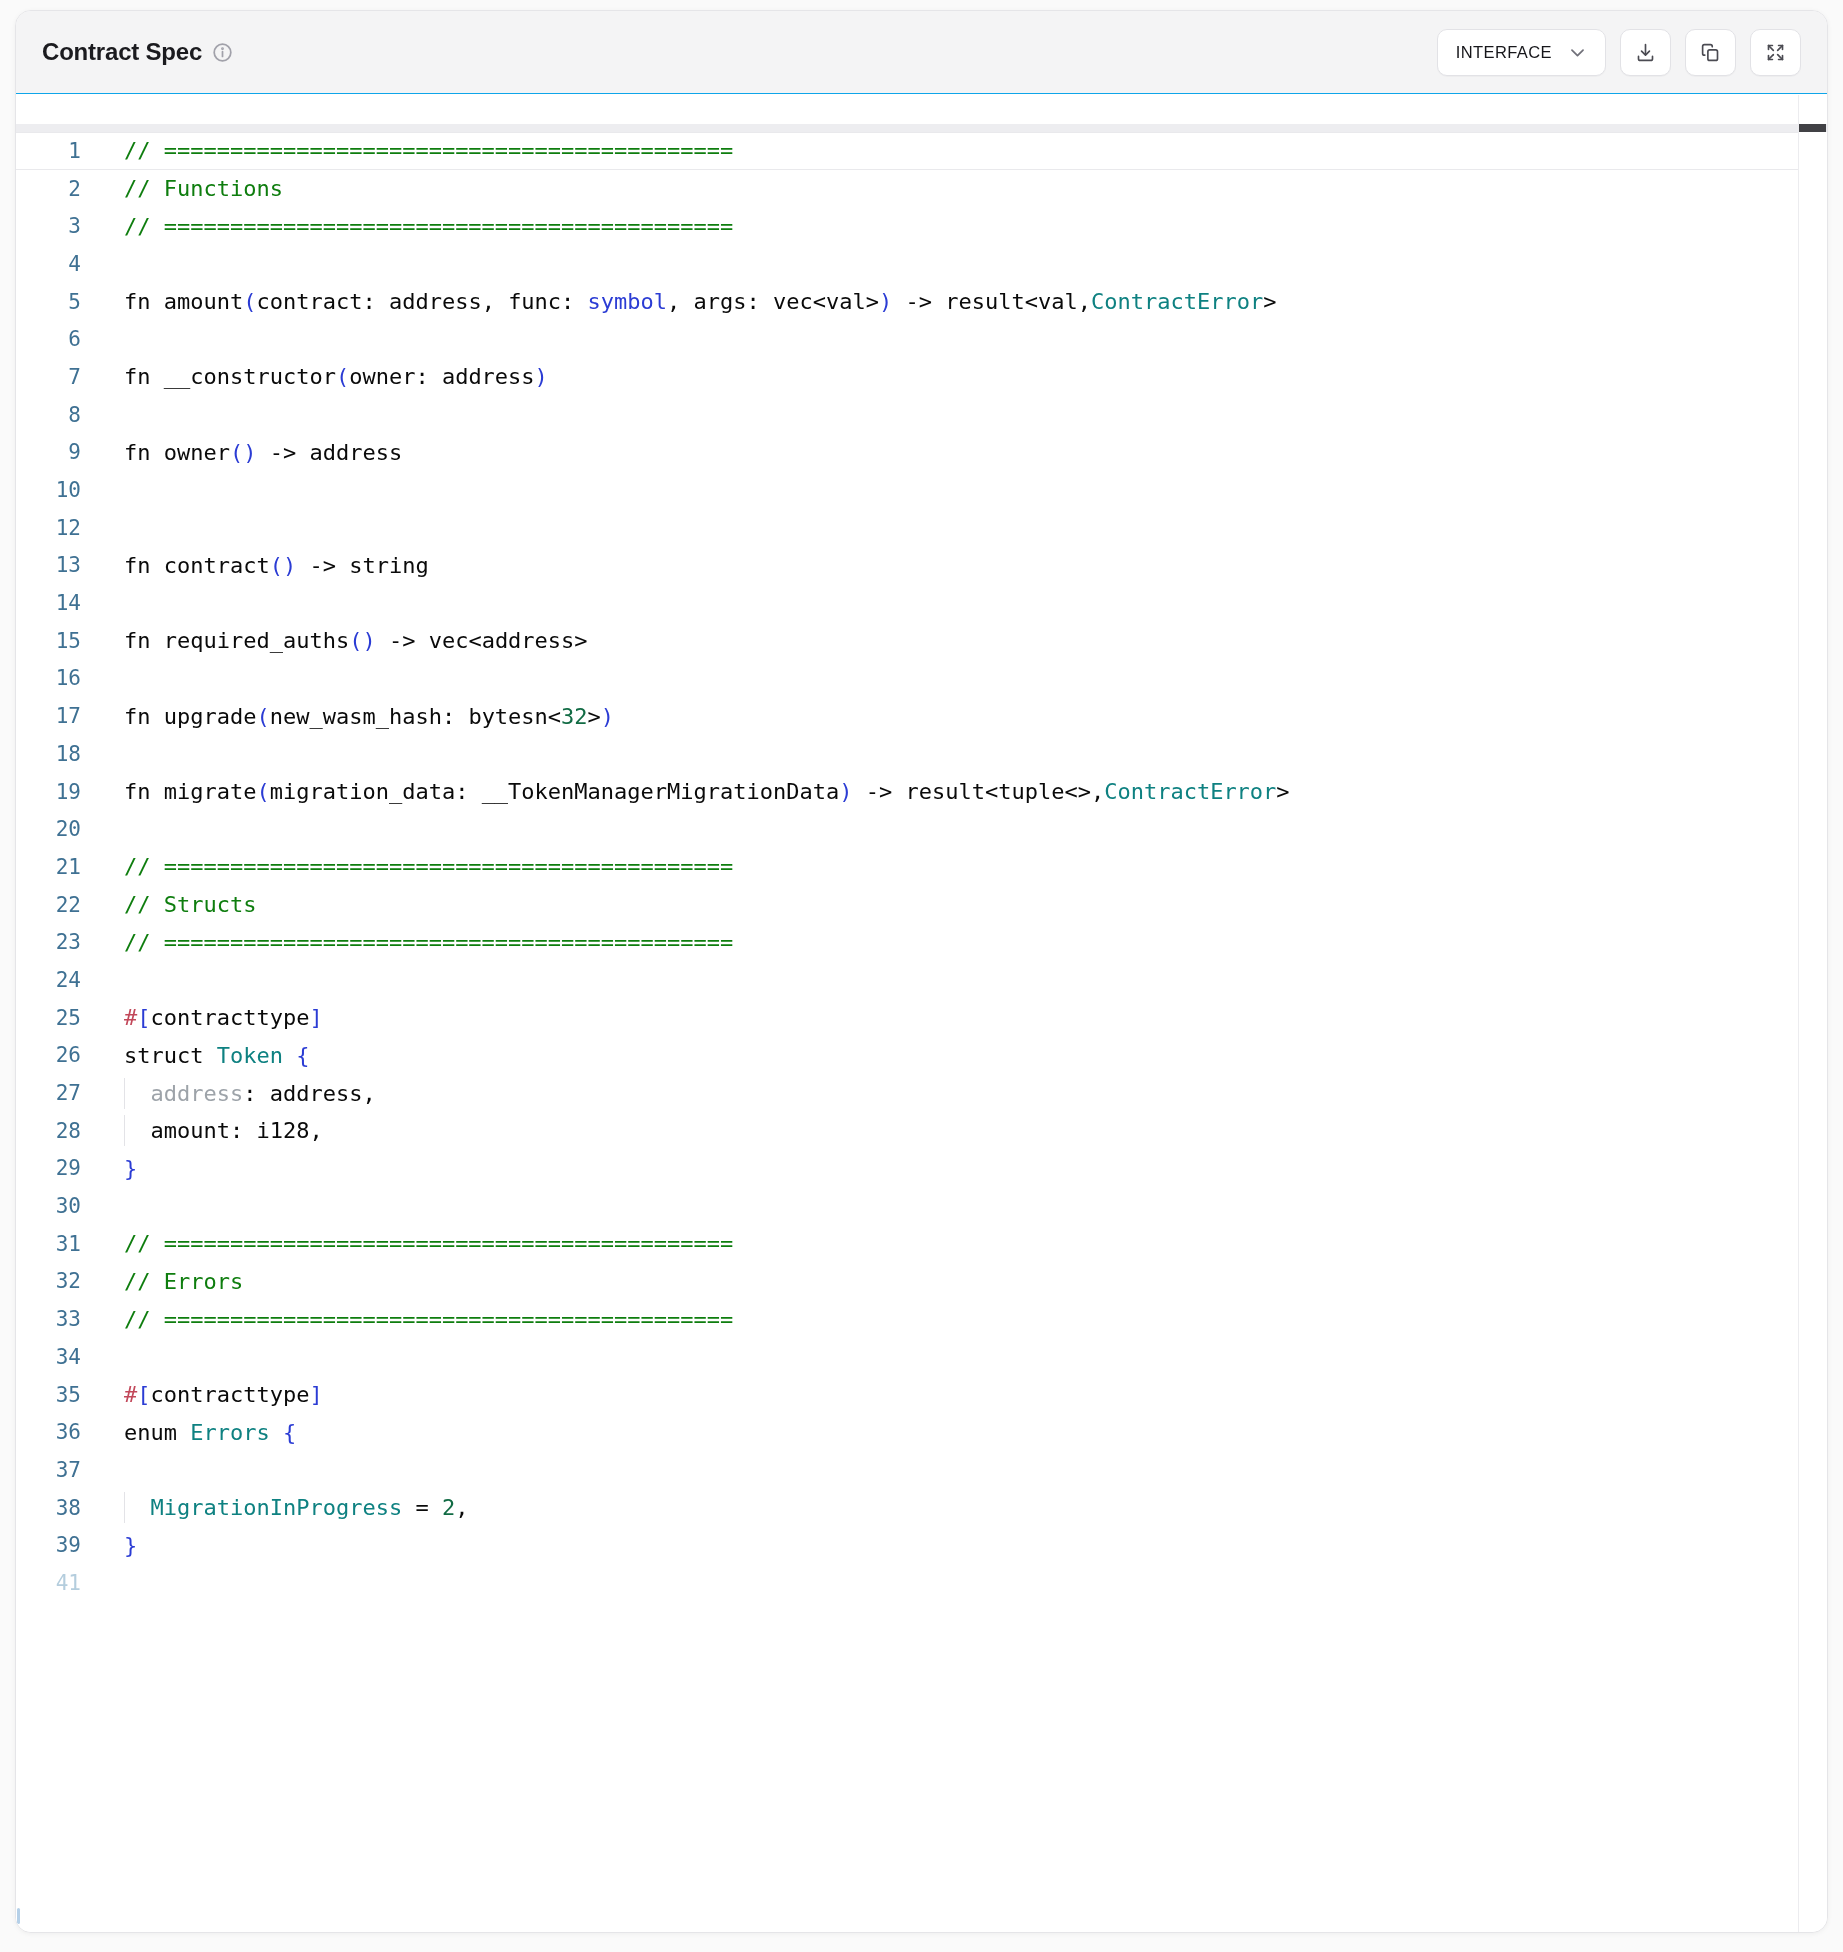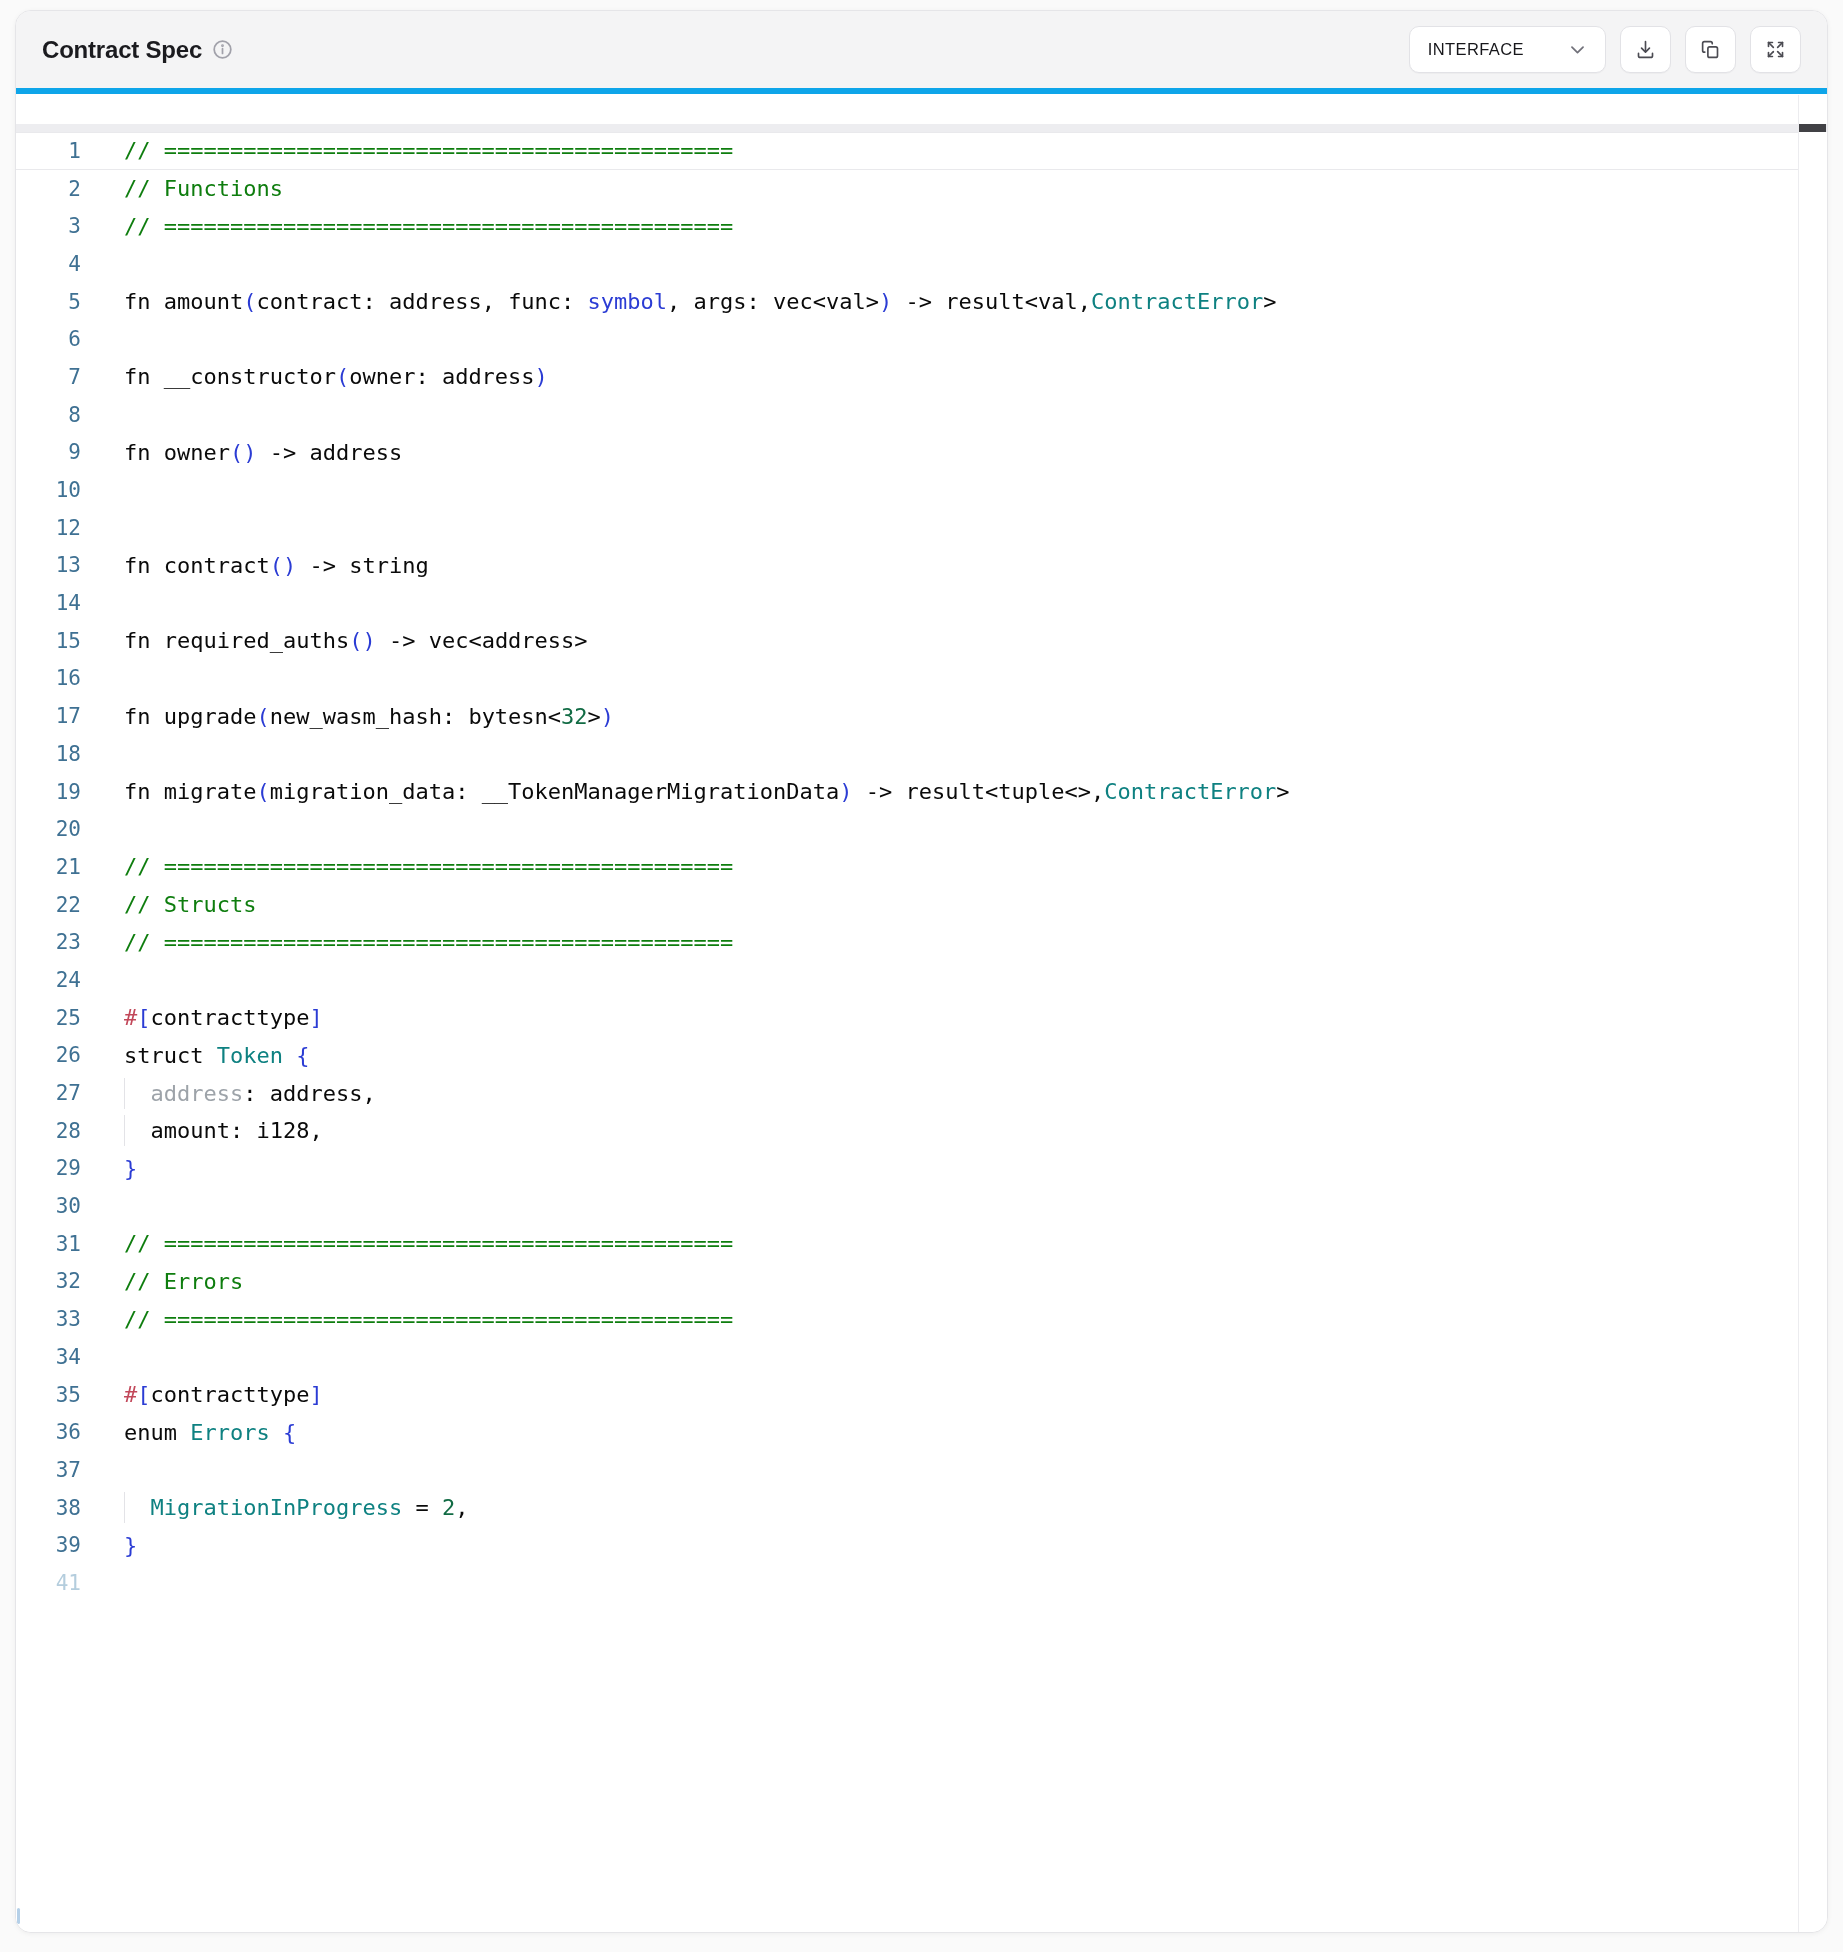--- a/index.html
+++ b/index.html
@@ -4,31 +4,31 @@
 <style>
   * { margin:0; padding:0; box-sizing:border-box; }
   html,body { width:1843px; height:1952px; background:#fafafa; font-family:"Liberation Sans",sans-serif; }
   .card {
     position:absolute; left:15px; top:10px; width:1813px; height:1923px;
     background:#ffffff; border:1px solid #e5e5e8; border-radius:16px;
     box-shadow:0 1px 5px rgba(0,0,0,0.05); overflow:hidden;
   }
   
   .card-header {
-    height:83px; background:#f4f4f5; border-bottom:6px solid #0ea5e9;
+    height:83px; background:#f4f4f5; border-bottom:1px solid #0ea5e9;
     display:flex; align-items:center; justify-content:space-between;
     padding:0 26px;
   }
   .header-left { display:flex; align-items:center; gap:10px; }
   .card-title { font-size:24px; font-weight:bold; color:#1b1b1f; letter-spacing:-0.2px; }
   .info-icon { width:21px; height:21px; display:block; }
   .header-right { display:flex; align-items:center; gap:14px; }
   .select-pill {
     height:47px; background:#fff; border:1px solid #e2e2e6; border-radius:10px;
-    display:flex; align-items:center; gap:44px; padding:0 18px;
+    display:flex; align-items:center; gap:16px; padding:0 18px;
     box-shadow:0 1px 1px rgba(0,0,0,0.03); cursor:pointer;
   }
   .select-label { font-size:16.5px; color:#17171b; letter-spacing:0.4px; }
   .icon-btn {
     width:51px; height:47px; background:#fff; border:1px solid #e2e2e6; border-radius:10px;
     display:flex; align-items:center; justify-content:center;
     box-shadow:0 1px 1px rgba(0,0,0,0.03); cursor:pointer;
   }
   .icon-btn svg, .select-pill svg { display:block; }
   

